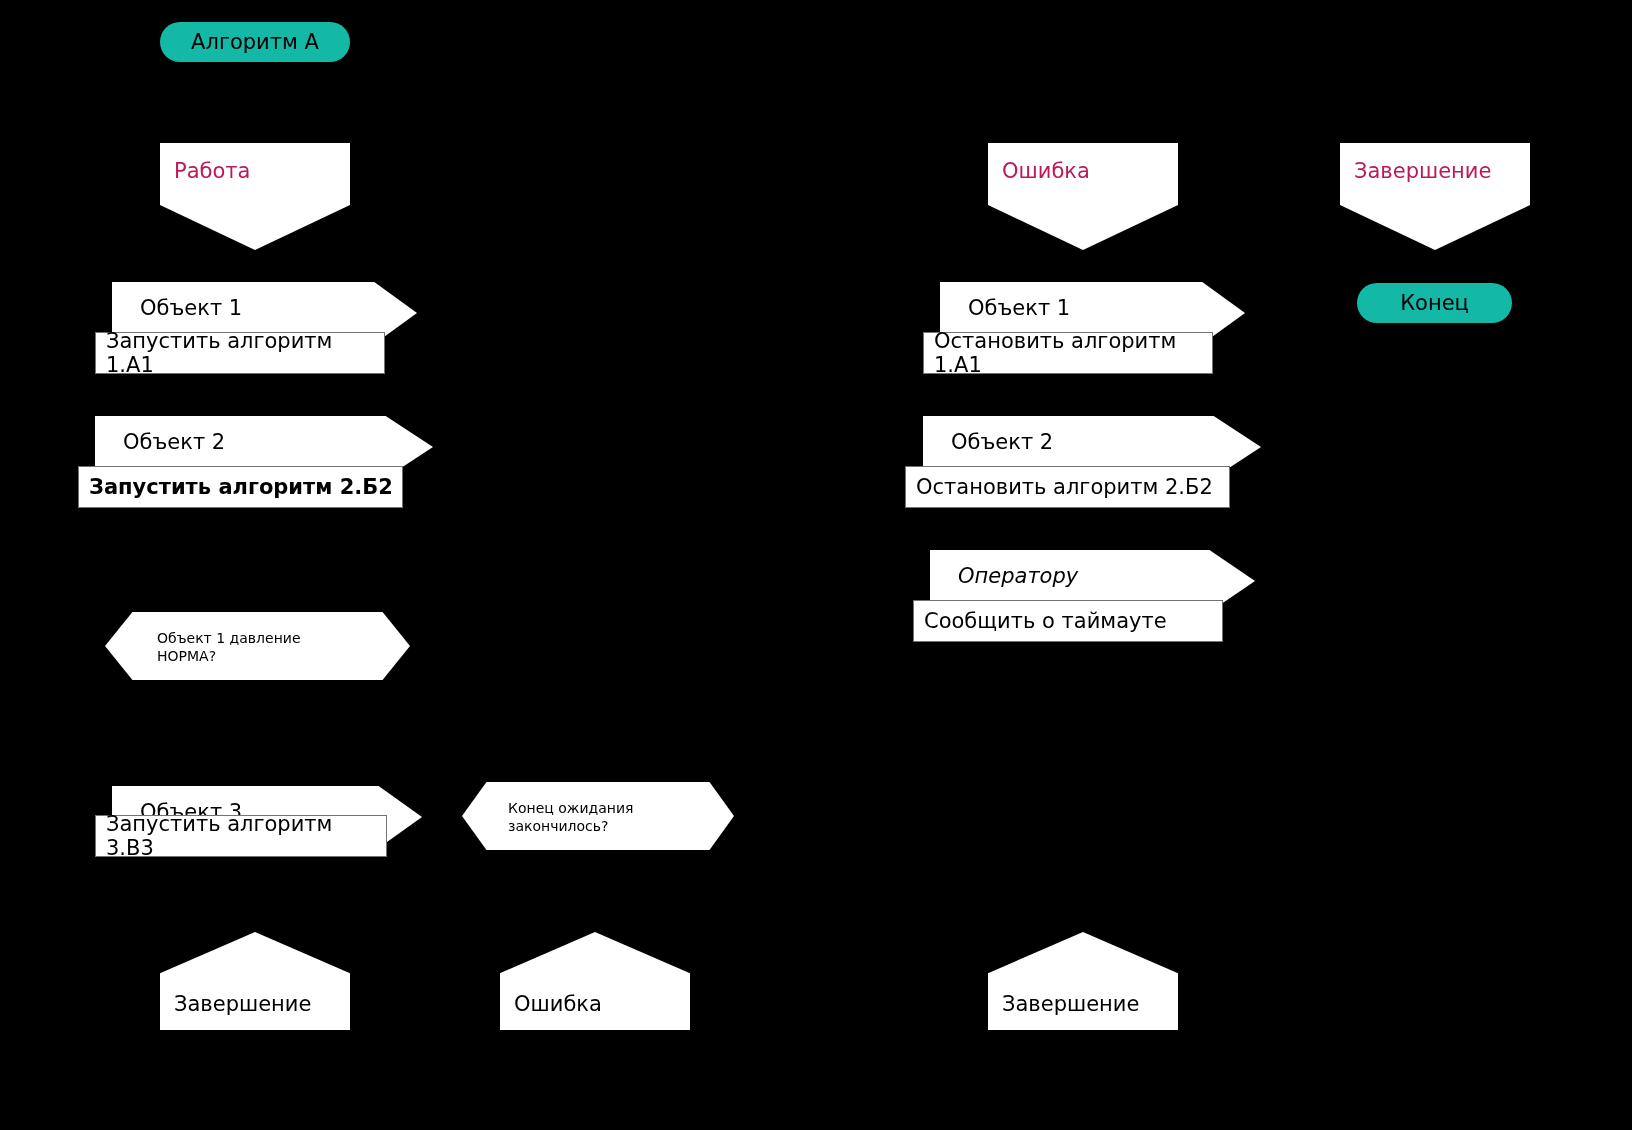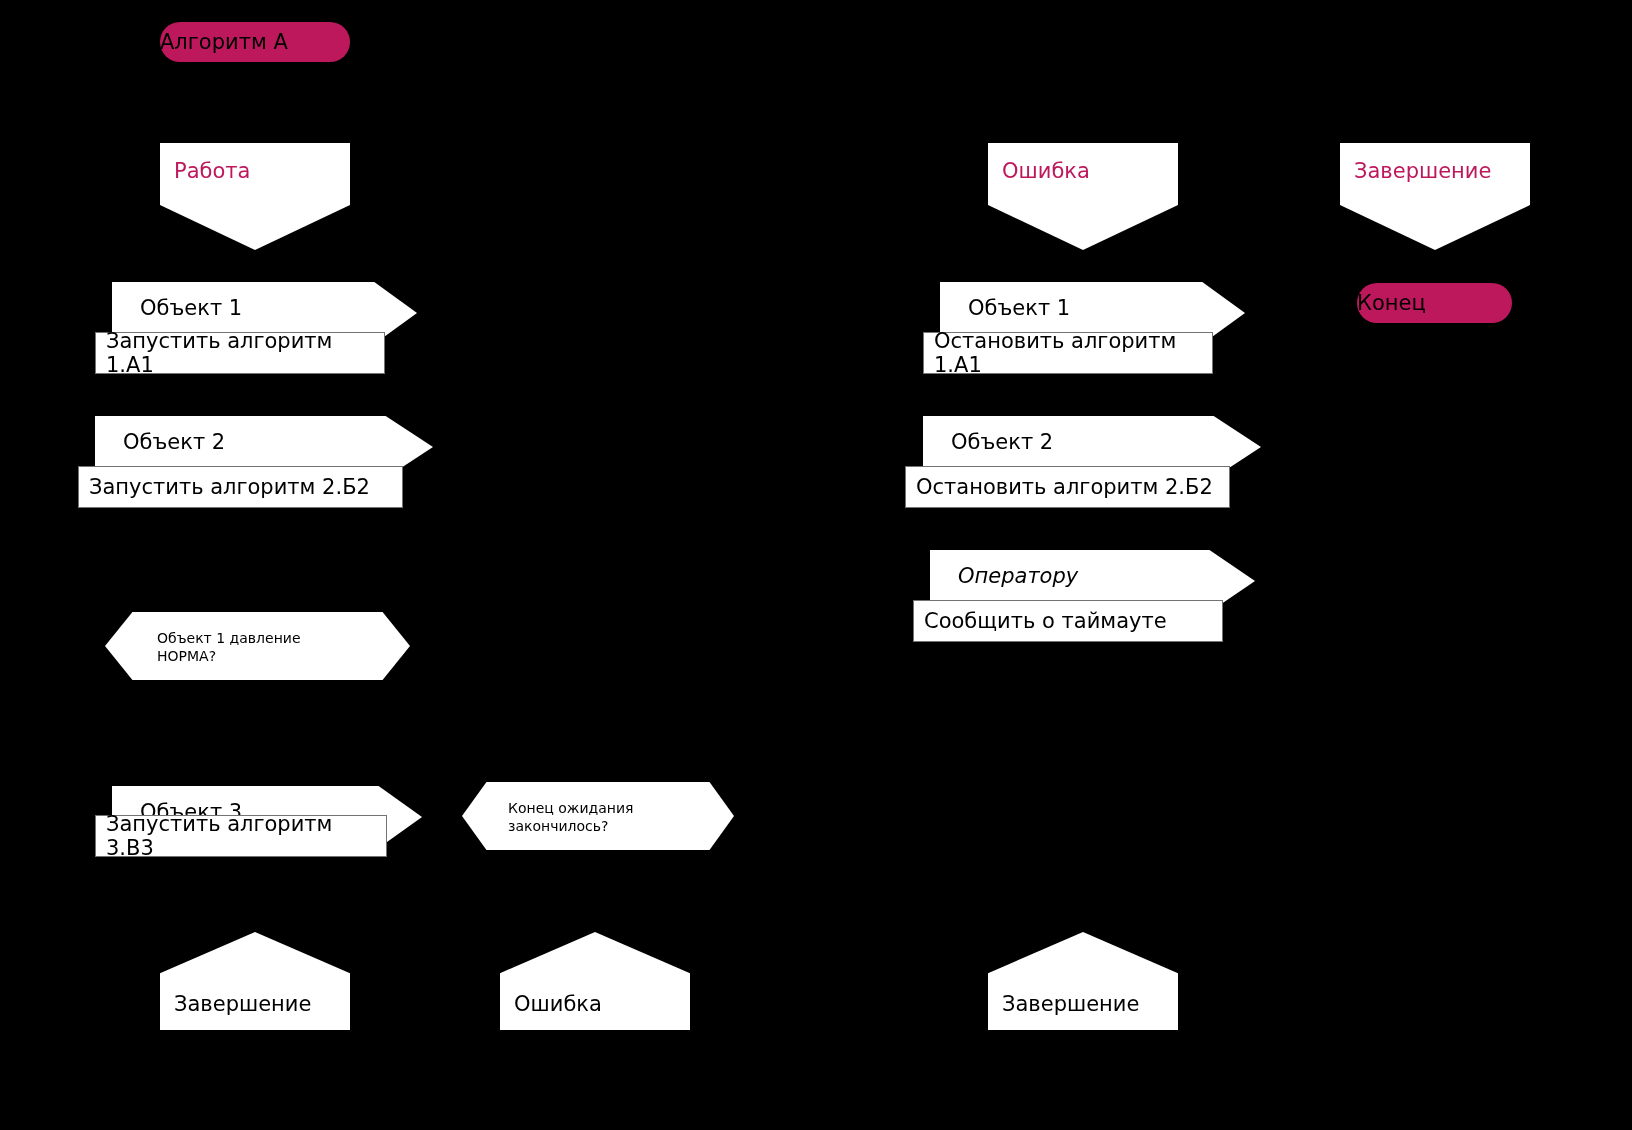--- a/index.html
+++ b/index.html
@@ -8,23 +8,23 @@
     width:1632px;height:1130px;
     position:relative;
     font-family:"DejaVu Sans","Liberation Sans",sans-serif;
     overflow:hidden;
   }
   .canvas{position:absolute;left:0;top:0;width:1632px;height:1130px;}
   .node{position:absolute;box-sizing:border-box;}
 
   
   .term{
-    background:#be185d;color:#000;
+    background:#14b8a6;color:#000;
     border-radius:24px;
-    display:flex;align-items:center;justify-content:flex-start;
+    display:flex;align-items:center;justify-content:center;
     font-size:21px;
   }
 
   
   .event-down{
     background:#fff;color:#be185d;
     -webkit-clip-path:polygon(0 0,100% 0,100% 58%,50% 100%,0 58%);
     clip-path:polygon(0 0,100% 0,100% 58%,50% 100%,0 58%);
     font-size:21px;
   }
@@ -94,21 +94,21 @@
   <div class="node banner" style="left:112px;top:282px;width:305px;height:62px;">
     <span class="lbl">Объект 1</span>
   </div>
   <div class="node cmd" style="left:95px;top:332px;width:290px;height:42px;">
     <span>Запустить алгоритм 1.А1</span>
   </div>
 
   <div class="node banner" style="left:95px;top:416px;width:338px;height:62px;">
     <span class="lbl">Объект 2</span>
   </div>
-  <div class="node cmd" style="left:78px;top:466px;width:325px;height:42px;">
+  <div class="node cmd" style="left:78px;top:466px;width:325px;height:42px;font-weight:bold;">
     <span>Запустить алгоритм 2.Б2</span>
   </div>
 
   <div class="node hex" style="left:105px;top:612px;width:305px;height:68px;">
     <span class="lbl">Объект 1 давление
 НОРМА?</span>
   </div>
 
   <div class="node banner" style="left:112px;top:786px;width:310px;height:62px;padding-left:24px;">
     <span class="lbl">Объект 3</span>

